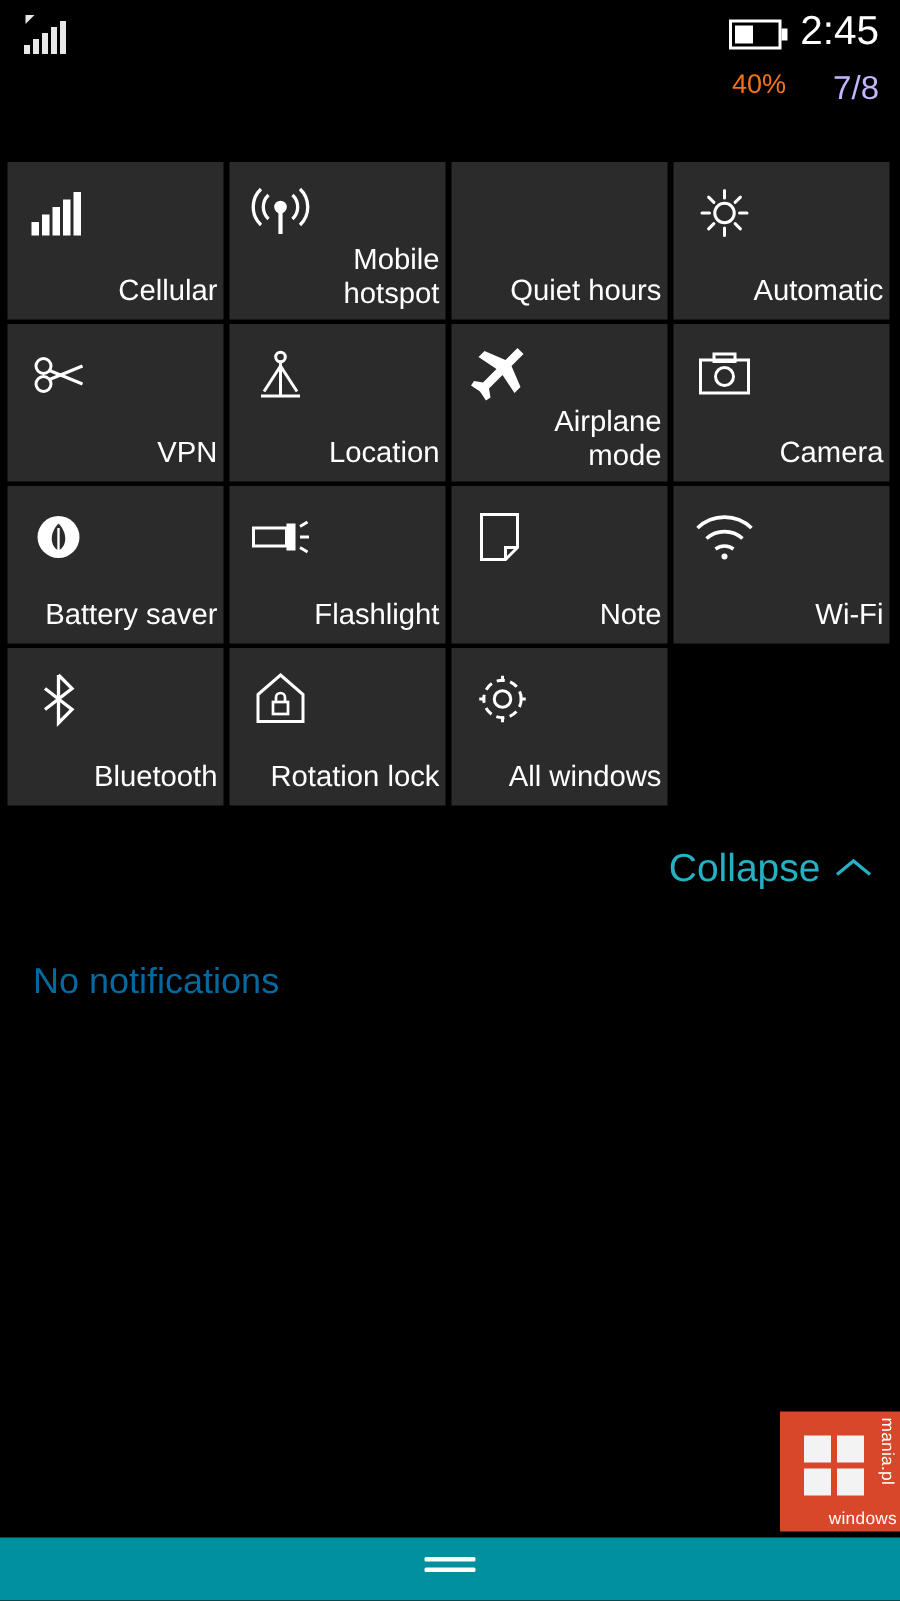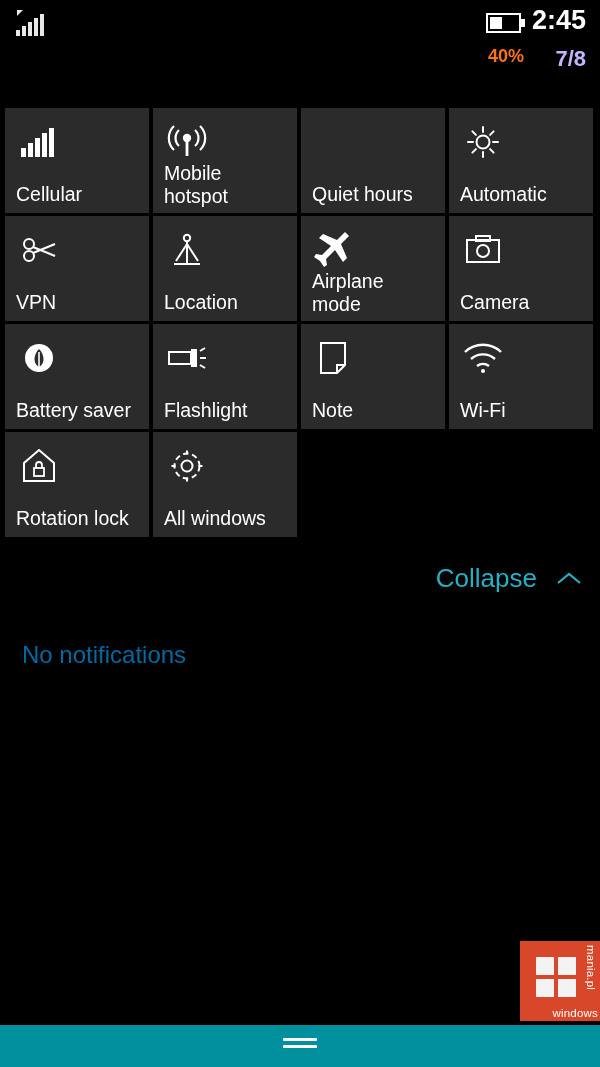--- a/index.html
+++ b/index.html
@@ -16,21 +16,20 @@
     color: #ffffff;
     -webkit-font-smoothing: antialiased;
   }
 
   
   #status-bar {
     position: absolute;
     left: 0; top: 0;
     width: 600px;
     height: 88px;
-    font-weight: bold;
   }
   #signal-icon {
     position: absolute;
     left: 14px;
     top: 8px;
     width: 36px;
     height: 30px;
   }
   #battery-icon {
     position: absolute;
@@ -90,33 +89,34 @@
   }
   .tile .label {
     position: absolute;
     left: 11px;
     bottom: 7px;
     right: 4px;
     font-size: 19.5px;
     line-height: 23px;
     color: #ffffff;
     white-space: pre-line;
+    text-align: right;
   }
   .tile.two-line .label {
     bottom: 5px;
   }
 
   
   #collapse-row {
     position: absolute;
     right: 18px;
     top: 563px;
     display: flex;
     align-items: center;
-    gap: 19px;
+    gap: 9px;
   }
   #collapse-label {
     font-size: 26px;
     color: #25b0c4;
   }
   #collapse-chevron {
     width: 26px;
     height: 18px;
     display: block;
   }
@@ -344,20 +344,26 @@
   <div class="tile">
     <svg class="glyph" viewBox="0 0 44 40">
       <path d="M4 14 A26 26 0 0 1 40 14" fill="none" stroke="#ffffff" stroke-width="2.4"></path>
       <path d="M10 21 A18 18 0 0 1 34 21" fill="none" stroke="#ffffff" stroke-width="2.4"></path>
       <path d="M16 28 A10 10 0 0 1 28 28" fill="none" stroke="#ffffff" stroke-width="2.4"></path>
       <circle cx="22" cy="33" r="2" fill="#ffffff"></circle>
     </svg>
     <div class="label">Wi-Fi</div>
   </div>
 
+  <div class="tile">
+    <svg class="glyph" viewBox="0 0 44 40">
+      <path d="M22 4 L22 36 L31 27 L13 13 M13 27 L31 13 L22 4" fill="none" stroke="#ffffff" stroke-width="2.2" stroke-linejoin="miter"></path>
+    </svg>
+    <div class="label">Bluetooth</div>
+  </div>
 
   <div class="tile">
     <svg class="glyph" viewBox="0 0 44 40">
       <path d="M22 4 L37 17 L37 35 L7 35 L7 17 Z" fill="none" stroke="#ffffff" stroke-width="2"></path>
       <rect x="17" y="22" width="10" height="8" fill="none" stroke="#ffffff" stroke-width="1.8"></rect>
       <path d="M19 22 L19 19 A3 3 0 0 1 25 19 L25 22" fill="none" stroke="#ffffff" stroke-width="1.8"></path>
     </svg>
     <div class="label">Rotation lock</div>
   </div>
 

